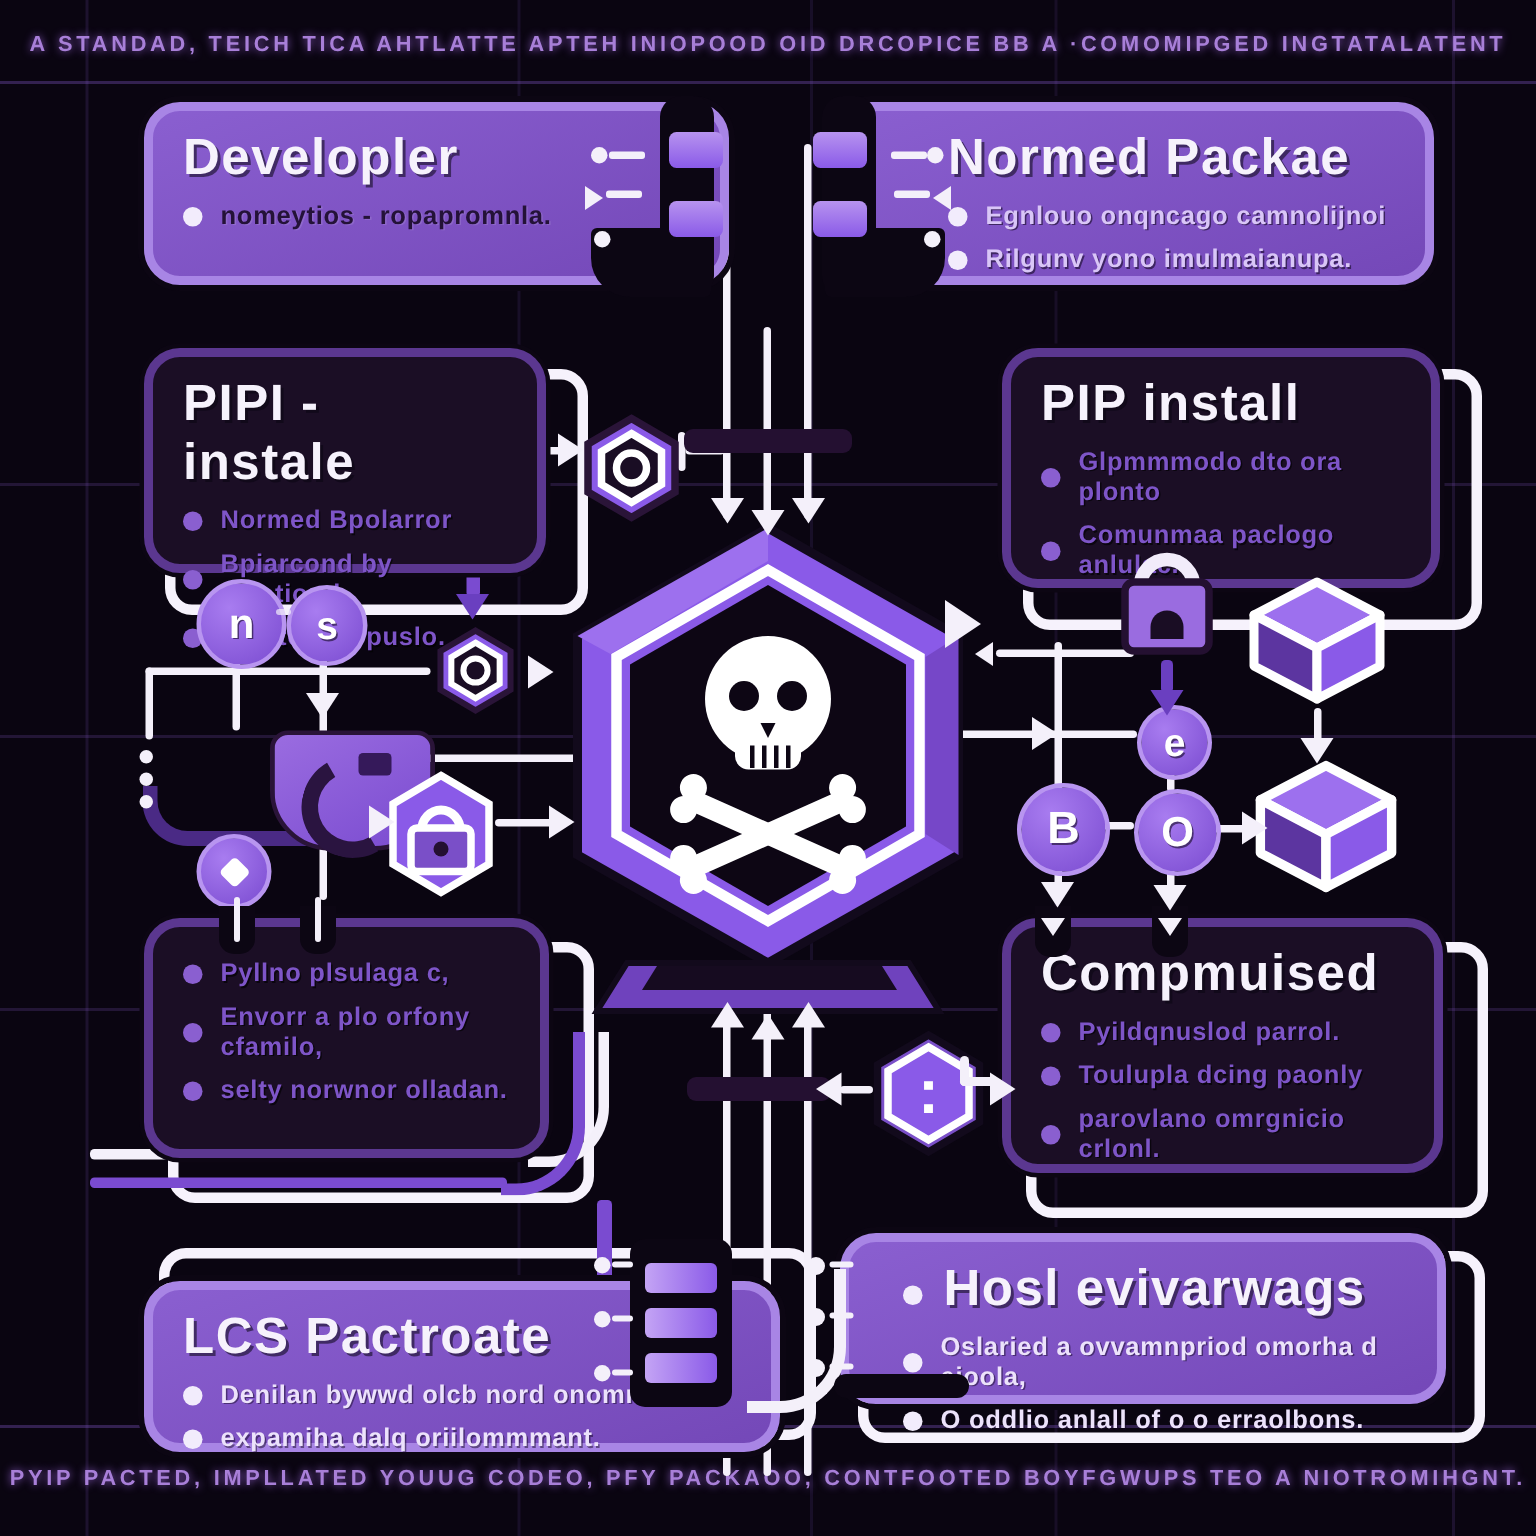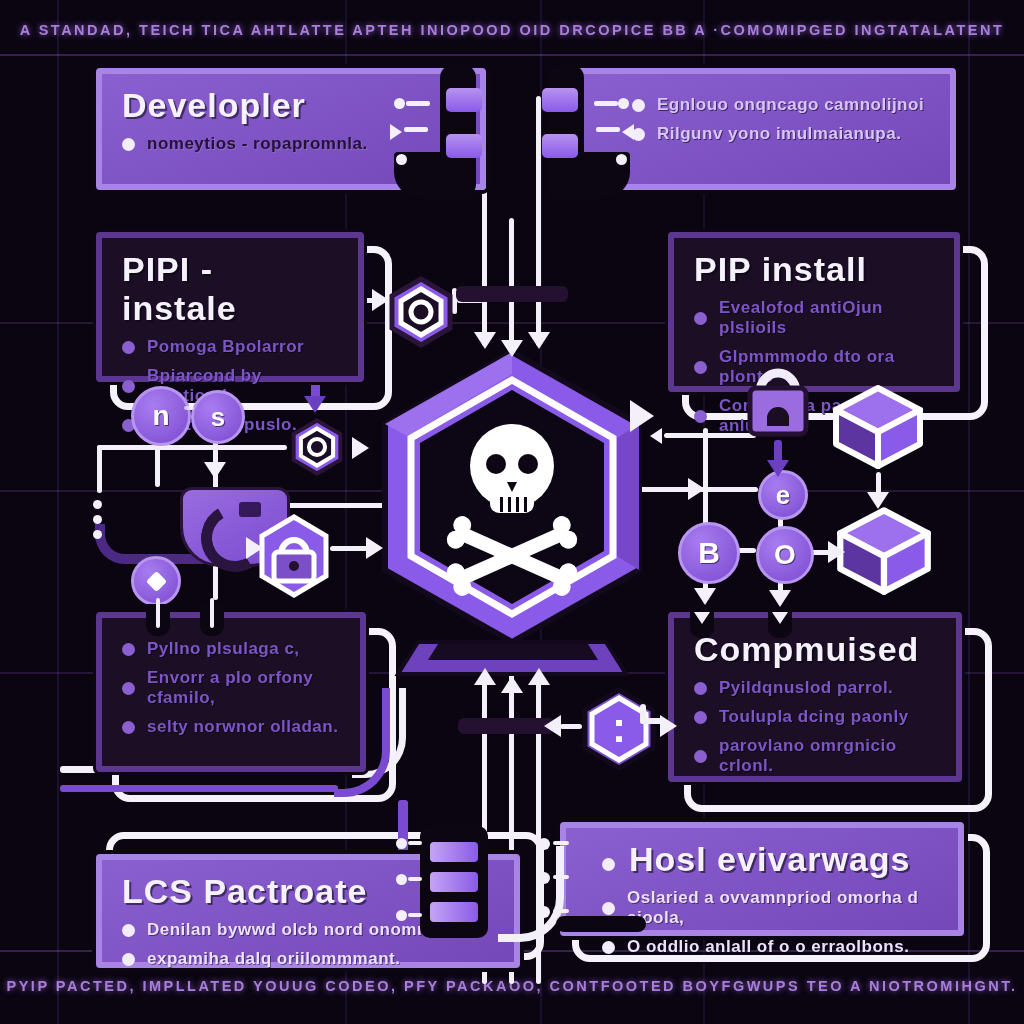--- a/index.html
+++ b/index.html
@@ -13,21 +13,21 @@
   .grid-v{position:absolute;top:0;width:2px;height:1024px;background:rgba(150,100,230,.28);}
 
   
   .caption{
     position:absolute;left:0;width:1024px;text-align:center;
     color:#a87fd8;font-size:14.5px;font-weight:bold;letter-spacing:2.5px;
     text-shadow:0 0 6px rgba(170,110,240,.8);
   }
 
   
-  .card{position:absolute;border-radius:4px;box-sizing:border-box;padding:12px 20px;z-index:2;}
+  .card{position:absolute;border-radius:24px;box-sizing:border-box;padding:12px 20px;z-index:2;}
   .card.purple{
     background:linear-gradient(160deg,#8a5fd0,#7448b8);
     border:6px solid #a885e5;box-shadow:0 0 0 4px #0c0613;
   }
   .card.dark{
     background:#1b0e25;border:6px solid #5b3790;box-shadow:0 0 0 3px #0c0613;
   }
   .card-title{color:#f6f2fc;font-weight:800;letter-spacing:1px;
     text-shadow:2px 2px 0 rgba(10,5,18,.55);} .t34{font-size:34px;}
   .bullet{display:flex;align-items:center;gap:12px;margin-top:9px;}
@@ -131,54 +131,51 @@
 
   <div class="card purple" style="left:96px;top:68px;width:390px;height:122px">
     <div class="card-title t34">Developler</div>
     <div class="bullet">
         <span class="bdot w"></span>
         <span class="btext tx-dark">nomeytios - ropapromnla.</span>
       </div>
   </div>
 
   <div class="card purple" style="left:556px;top:68px;width:400px;height:122px;padding-left:70px">
+    <div class="card-title t34">Normed Packae</div>
     <div class="bullet">
         <span class="bdot w"></span>
         <span class="btext tx-light">Egnlouo onqncago camnolijnoi</span>
       </div>
     <div class="bullet">
         <span class="bdot w"></span>
         <span class="btext tx-light">Rilgunv yono imulmaianupa.</span>
       </div>
   </div>
 
   <div class="ghost" style="left:110px;top:246px;width:268px;height:150px"></div>
   <div class="card dark" style="left:96px;top:232px;width:268px;height:150px">
     <div class="card-title t34">PIPI - instale</div>
     <div class="bullet">
         <span class="bdot p"></span>
-        <span class="btext tx-pur">Pomoga Bpolarror</span>
+        <span class="btext tx-pur">Normed Bpolarror</span>
       </div>
     <div class="bullet">
         <span class="bdot p"></span>
         <span class="btext tx-pur">Bpiarcond by /'motiond.</span>
       </div>
     <div class="bullet">
         <span class="bdot p"></span>
         <span class="btext tx-pur">Emptonille puslo.</span>
       </div>
   </div>
 
   <div class="ghost" style="left:682px;top:246px;width:292px;height:160px"></div>
   <div class="card dark" style="left:668px;top:232px;width:292px;height:160px">
     <div class="card-title t34">PIP install</div>
-    <div class="bullet">
-        <span class="bdot p"></span>
-        <span class="btext tx-pur">Evealofod antiOjun plslioils</span>
-      </div>
     <div class="bullet">
         <span class="bdot p"></span>
         <span class="btext tx-pur">Glpmmmodo dto ora plonto</span>
       </div>
     <div class="bullet">
         <span class="bdot p"></span>
         <span class="btext tx-pur">Comunmaa paclogo anlulac.</span>
       </div>
   </div>
 

